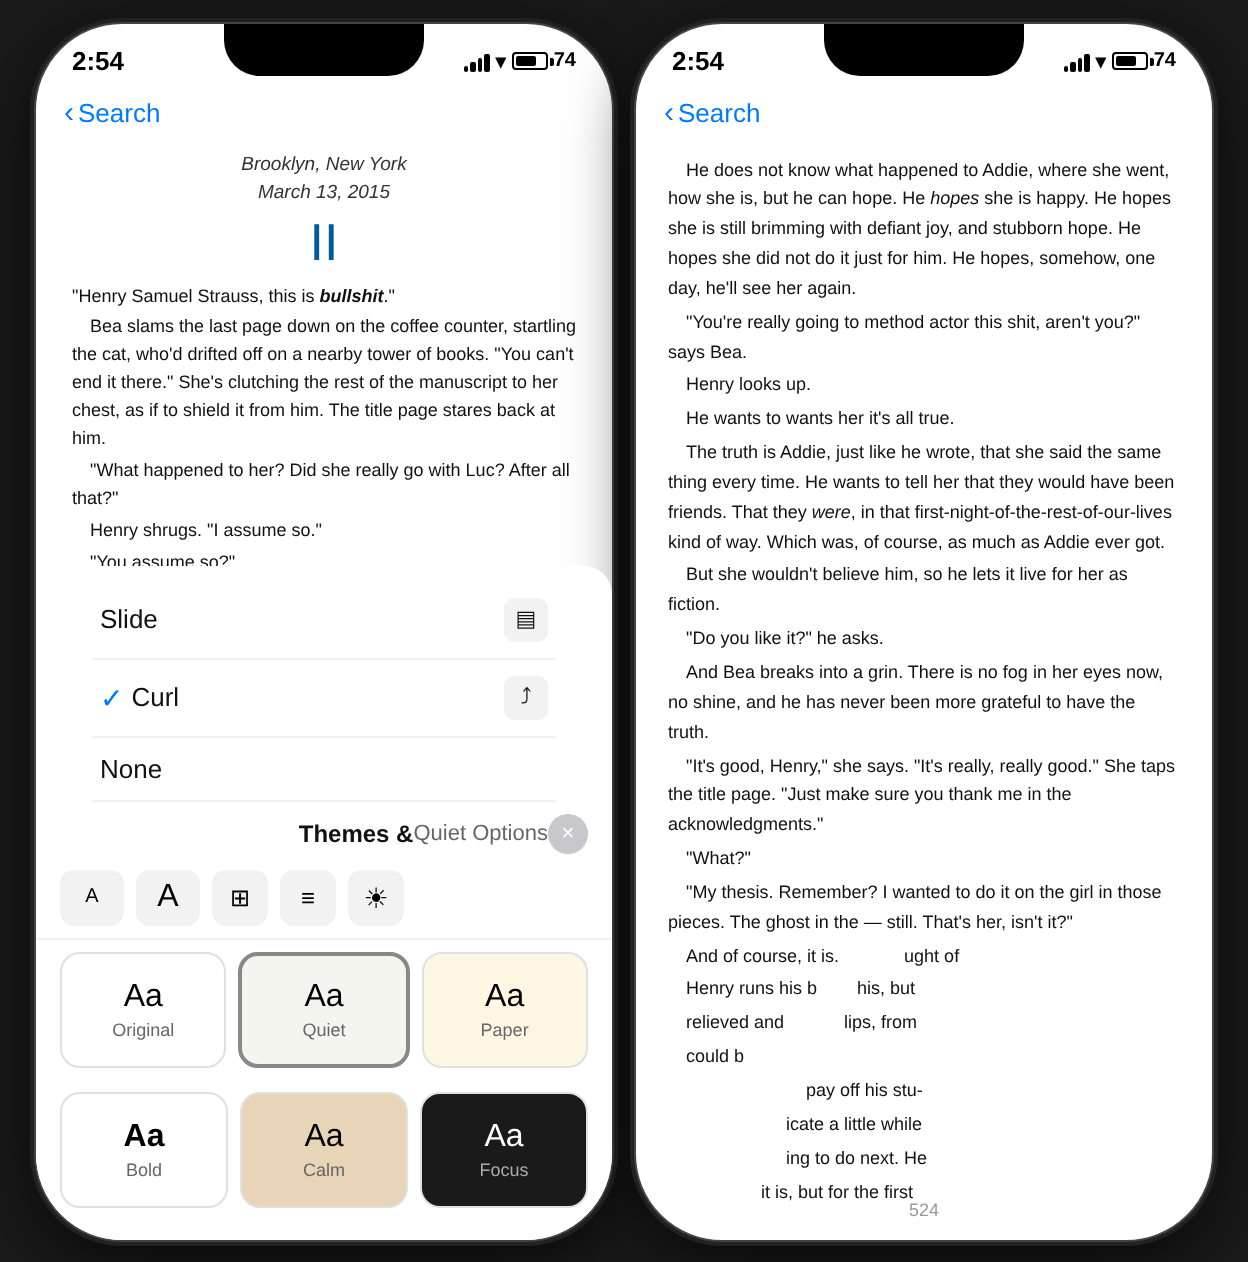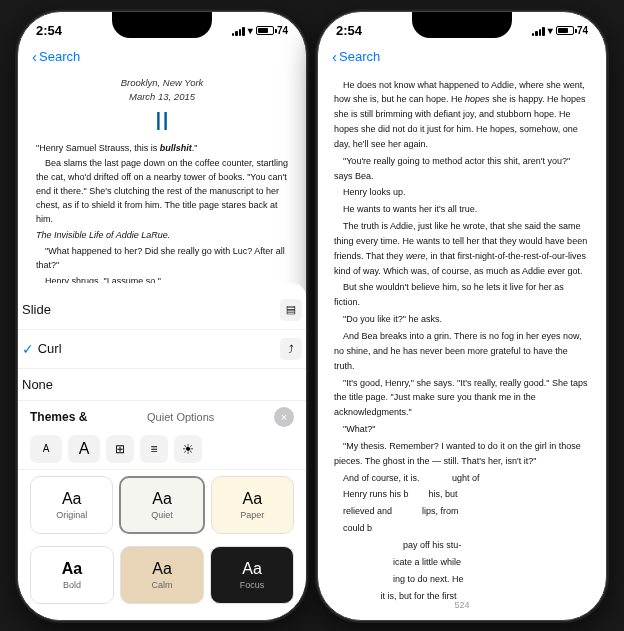--- a/index.html
+++ b/index.html
@@ -167,21 +167,21 @@
       bottom: 0;
       left: 0;
       right: 0;
       background: #fff;
       border-radius: 14px 14px 0 0;
       padding: 8px 0 10px;
       z-index: 10;
     }
 
     .slide-menu {
-      padding: 0 0;
+      padding: 0 28px;
     }
 
     .slide-menu-item {
       display: flex;
       align-items: center;
       justify-content: space-between;
       padding: 8px 4px;
       font-size: 13px;
       color: #111;
       border-bottom: 1px solid #f0f0f0;
@@ -216,21 +216,21 @@
     }
 
     
     .themes-section {
       padding: 6px 12px 0;
     }
 
     .themes-header {
       display: flex;
       align-items: center;
-      justify-content: space-between;
+      justify-content: flex-end;
       margin-bottom: 4px;
     }
 
     .themes-title {
       font-size: 12px;
       font-weight: 600;
       color: #111;
     }
 
     .themes-quiet {
@@ -421,21 +421,20 @@
 
     <div class="book-content">
       <div class="book-header">
         <div class="location italic">Brooklyn, New York</div>
         <div class="location italic">March 13, 2015</div>
         <div class="chapter-num">II</div>
       </div>
       <div class="book-text">
         <p>"Henry Samuel Strauss, this is <span class="bold italic">bullshit</span>."</p>
         <p>Bea slams the last page down on the coffee counter, startling the cat, who'd drifted off on a nearby tower of books. "You can't end it there." She's clutching the rest of the manuscript to her chest, as if to shield it from him. The title page stares back at him.</p>
-        <p style="text-indent:0"><span class="italic">The Invisible Life of Addie LaRue.</span></p>
         <p>"What happened to her? Did she really go with Luc? After all that?"</p>
         <p>Henry shrugs. "I assume so."</p>
         <p>"You assume so?"</p>
         <p>The truth is, he doesn't know.</p>
         <p>He's s</p>
         <p>scribe th</p>
         <p>them in</p>
         <p>lonely a</p>
       </div>
     </div>

